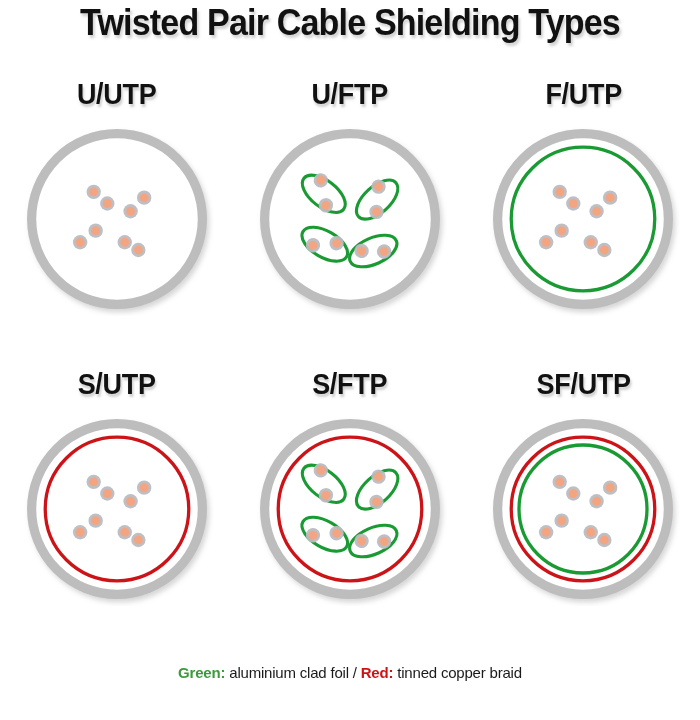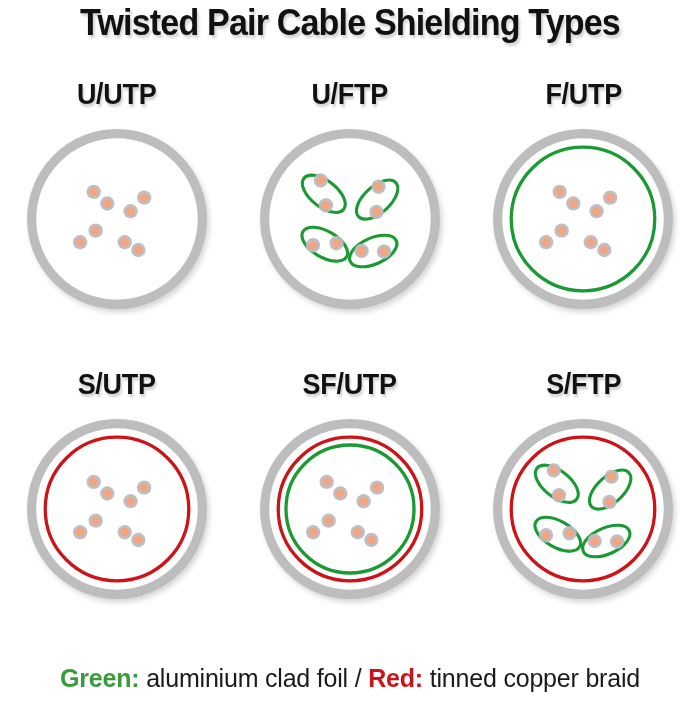--- a/index.html
+++ b/index.html
@@ -78,21 +78,21 @@
     height: 194px;
   }
 
   
   #caption {
     position: absolute;
     left: 0;
     top: 664px;
     width: 700px;
     text-align: center;
-    font-size: 25px;
+    font-size: 15px;
     color: #1a1a1a;
     letter-spacing: -0.2px;
     white-space: nowrap;
   }
   #caption .kw-green { font-weight: bold; color: #3a9a3c; }
   #caption .kw-red   { font-weight: bold; color: #cc1418; }
   #caption .plain    { font-weight: normal; color: #1a1a1a; }
 </style>
 </head>
 <body>
@@ -228,20 +228,63 @@
             <circle cx="114" cy="92" r="7.4" fill="#b9bcc1" opacity="0.95"></circle>
             <circle cx="114" cy="92" r="4.6" fill="#f3a582"></circle>
             <circle cx="78" cy="112" r="7.4" fill="#b9bcc1" opacity="0.95"></circle>
             <circle cx="78" cy="112" r="4.6" fill="#f3a582"></circle>
             <circle cx="62" cy="124" r="7.4" fill="#b9bcc1" opacity="0.95"></circle>
             <circle cx="62" cy="124" r="4.6" fill="#f3a582"></circle>
             <circle cx="108" cy="124" r="7.4" fill="#b9bcc1" opacity="0.95"></circle>
             <circle cx="108" cy="124" r="4.6" fill="#f3a582"></circle>
             <circle cx="122" cy="132" r="7.4" fill="#b9bcc1" opacity="0.95"></circle>
             <circle cx="122" cy="132" r="4.6" fill="#f3a582"></circle>
+          </svg>
+        </div>
+    </div>
+
+    <div class="cell">
+      <div class="cell-label">S/FTP</div>
+      <div class="cable-wrap">
+          <svg viewBox="0 0 200 200">
+            <defs>
+              <filter id="shSFTP" x="-30%" y="-30%" width="170%" height="170%">
+                <feDropShadow dx="2.5" dy="3.5" stdDeviation="3" flood-color="#9a9a9a" flood-opacity="0.40"></feDropShadow>
+              </filter>
+            </defs>
+            <circle cx="100" cy="100" r="88" fill="#ffffff" stroke="#bdbdbd" stroke-width="9.5" filter="url(#shSFTP)"></circle>
+            <circle cx="100" cy="100" r="74" fill="none" stroke="#cc1418" stroke-width="3.4"></circle>
+            <g transform="translate(73,74) rotate(38)">
+              <ellipse cx="0" cy="0" rx="26" ry="13.5" fill="#ffffff" stroke="#1a9a33" stroke-width="3.2"></ellipse>
+              <circle cx="-11" cy="-9" r="7.4" fill="#b9bcc1" opacity="0.95"></circle>
+              <circle cx="-11" cy="-9" r="4.6" fill="#f3a582"></circle>
+              <circle cx="9" cy="8" r="7.4" fill="#b9bcc1" opacity="0.95"></circle>
+              <circle cx="9" cy="8" r="4.6" fill="#f3a582"></circle>
+            </g>
+            <g transform="translate(128,80) rotate(-42)">
+              <ellipse cx="0" cy="0" rx="26" ry="13.5" fill="#ffffff" stroke="#1a9a33" stroke-width="3.2"></ellipse>
+              <circle cx="10" cy="-9" r="7.4" fill="#b9bcc1" opacity="0.95"></circle>
+              <circle cx="10" cy="-9" r="4.6" fill="#f3a582"></circle>
+              <circle cx="-9" cy="9" r="7.4" fill="#b9bcc1" opacity="0.95"></circle>
+              <circle cx="-9" cy="9" r="4.6" fill="#f3a582"></circle>
+            </g>
+            <g transform="translate(74,126) rotate(30)">
+              <ellipse cx="0" cy="0" rx="26" ry="13.5" fill="#ffffff" stroke="#1a9a33" stroke-width="3.2"></ellipse>
+              <circle cx="10" cy="-7" r="7.4" fill="#b9bcc1" opacity="0.95"></circle>
+              <circle cx="10" cy="-7" r="4.6" fill="#f3a582"></circle>
+              <circle cx="-10" cy="7" r="7.4" fill="#b9bcc1" opacity="0.95"></circle>
+              <circle cx="-10" cy="7" r="4.6" fill="#f3a582"></circle>
+            </g>
+            <g transform="translate(124,133) rotate(-24)">
+              <ellipse cx="0" cy="0" rx="26" ry="13.5" fill="#ffffff" stroke="#1a9a33" stroke-width="3.2"></ellipse>
+              <circle cx="-11" cy="-5" r="7.4" fill="#b9bcc1" opacity="0.95"></circle>
+              <circle cx="-11" cy="-5" r="4.6" fill="#f3a582"></circle>
+              <circle cx="10" cy="5" r="7.4" fill="#b9bcc1" opacity="0.95"></circle>
+              <circle cx="10" cy="5" r="4.6" fill="#f3a582"></circle>
+            </g>
           </svg>
         </div>
     </div>
 
     <div class="cell">
       <div class="cell-label">SF/UTP</div>
       <div class="cable-wrap">
           <svg viewBox="0 0 200 200">
             <defs>
               <filter id="shSFUTP" x="-30%" y="-30%" width="170%" height="170%">
@@ -264,61 +307,18 @@
             <circle cx="62" cy="124" r="7.4" fill="#b9bcc1" opacity="0.95"></circle>
             <circle cx="62" cy="124" r="4.6" fill="#f3a582"></circle>
             <circle cx="108" cy="124" r="7.4" fill="#b9bcc1" opacity="0.95"></circle>
             <circle cx="108" cy="124" r="4.6" fill="#f3a582"></circle>
             <circle cx="122" cy="132" r="7.4" fill="#b9bcc1" opacity="0.95"></circle>
             <circle cx="122" cy="132" r="4.6" fill="#f3a582"></circle>
           </svg>
         </div>
     </div>
 
-    <div class="cell">
-      <div class="cell-label">S/FTP</div>
-      <div class="cable-wrap">
-          <svg viewBox="0 0 200 200">
-            <defs>
-              <filter id="shSFTP" x="-30%" y="-30%" width="170%" height="170%">
-                <feDropShadow dx="2.5" dy="3.5" stdDeviation="3" flood-color="#9a9a9a" flood-opacity="0.40"></feDropShadow>
-              </filter>
-            </defs>
-            <circle cx="100" cy="100" r="88" fill="#ffffff" stroke="#bdbdbd" stroke-width="9.5" filter="url(#shSFTP)"></circle>
-            <circle cx="100" cy="100" r="74" fill="none" stroke="#cc1418" stroke-width="3.4"></circle>
-            <g transform="translate(73,74) rotate(38)">
-              <ellipse cx="0" cy="0" rx="26" ry="13.5" fill="#ffffff" stroke="#1a9a33" stroke-width="3.2"></ellipse>
-              <circle cx="-11" cy="-9" r="7.4" fill="#b9bcc1" opacity="0.95"></circle>
-              <circle cx="-11" cy="-9" r="4.6" fill="#f3a582"></circle>
-              <circle cx="9" cy="8" r="7.4" fill="#b9bcc1" opacity="0.95"></circle>
-              <circle cx="9" cy="8" r="4.6" fill="#f3a582"></circle>
-            </g>
-            <g transform="translate(128,80) rotate(-42)">
-              <ellipse cx="0" cy="0" rx="26" ry="13.5" fill="#ffffff" stroke="#1a9a33" stroke-width="3.2"></ellipse>
-              <circle cx="10" cy="-9" r="7.4" fill="#b9bcc1" opacity="0.95"></circle>
-              <circle cx="10" cy="-9" r="4.6" fill="#f3a582"></circle>
-              <circle cx="-9" cy="9" r="7.4" fill="#b9bcc1" opacity="0.95"></circle>
-              <circle cx="-9" cy="9" r="4.6" fill="#f3a582"></circle>
-            </g>
-            <g transform="translate(74,126) rotate(30)">
-              <ellipse cx="0" cy="0" rx="26" ry="13.5" fill="#ffffff" stroke="#1a9a33" stroke-width="3.2"></ellipse>
-              <circle cx="10" cy="-7" r="7.4" fill="#b9bcc1" opacity="0.95"></circle>
-              <circle cx="10" cy="-7" r="4.6" fill="#f3a582"></circle>
-              <circle cx="-10" cy="7" r="7.4" fill="#b9bcc1" opacity="0.95"></circle>
-              <circle cx="-10" cy="7" r="4.6" fill="#f3a582"></circle>
-            </g>
-            <g transform="translate(124,133) rotate(-24)">
-              <ellipse cx="0" cy="0" rx="26" ry="13.5" fill="#ffffff" stroke="#1a9a33" stroke-width="3.2"></ellipse>
-              <circle cx="-11" cy="-5" r="7.4" fill="#b9bcc1" opacity="0.95"></circle>
-              <circle cx="-11" cy="-5" r="4.6" fill="#f3a582"></circle>
-              <circle cx="10" cy="5" r="7.4" fill="#b9bcc1" opacity="0.95"></circle>
-              <circle cx="10" cy="5" r="4.6" fill="#f3a582"></circle>
-            </g>
-          </svg>
-        </div>
-    </div>
-
   </div>
 </div>
 
 <div id="caption">
   <span class="kw-green">Green:</span><span class="plain"> aluminium clad foil </span><span class="plain">/ </span><span class="kw-red">Red:</span><span class="plain"> tinned copper braid</span>
 </div>
 
 </body></html>

